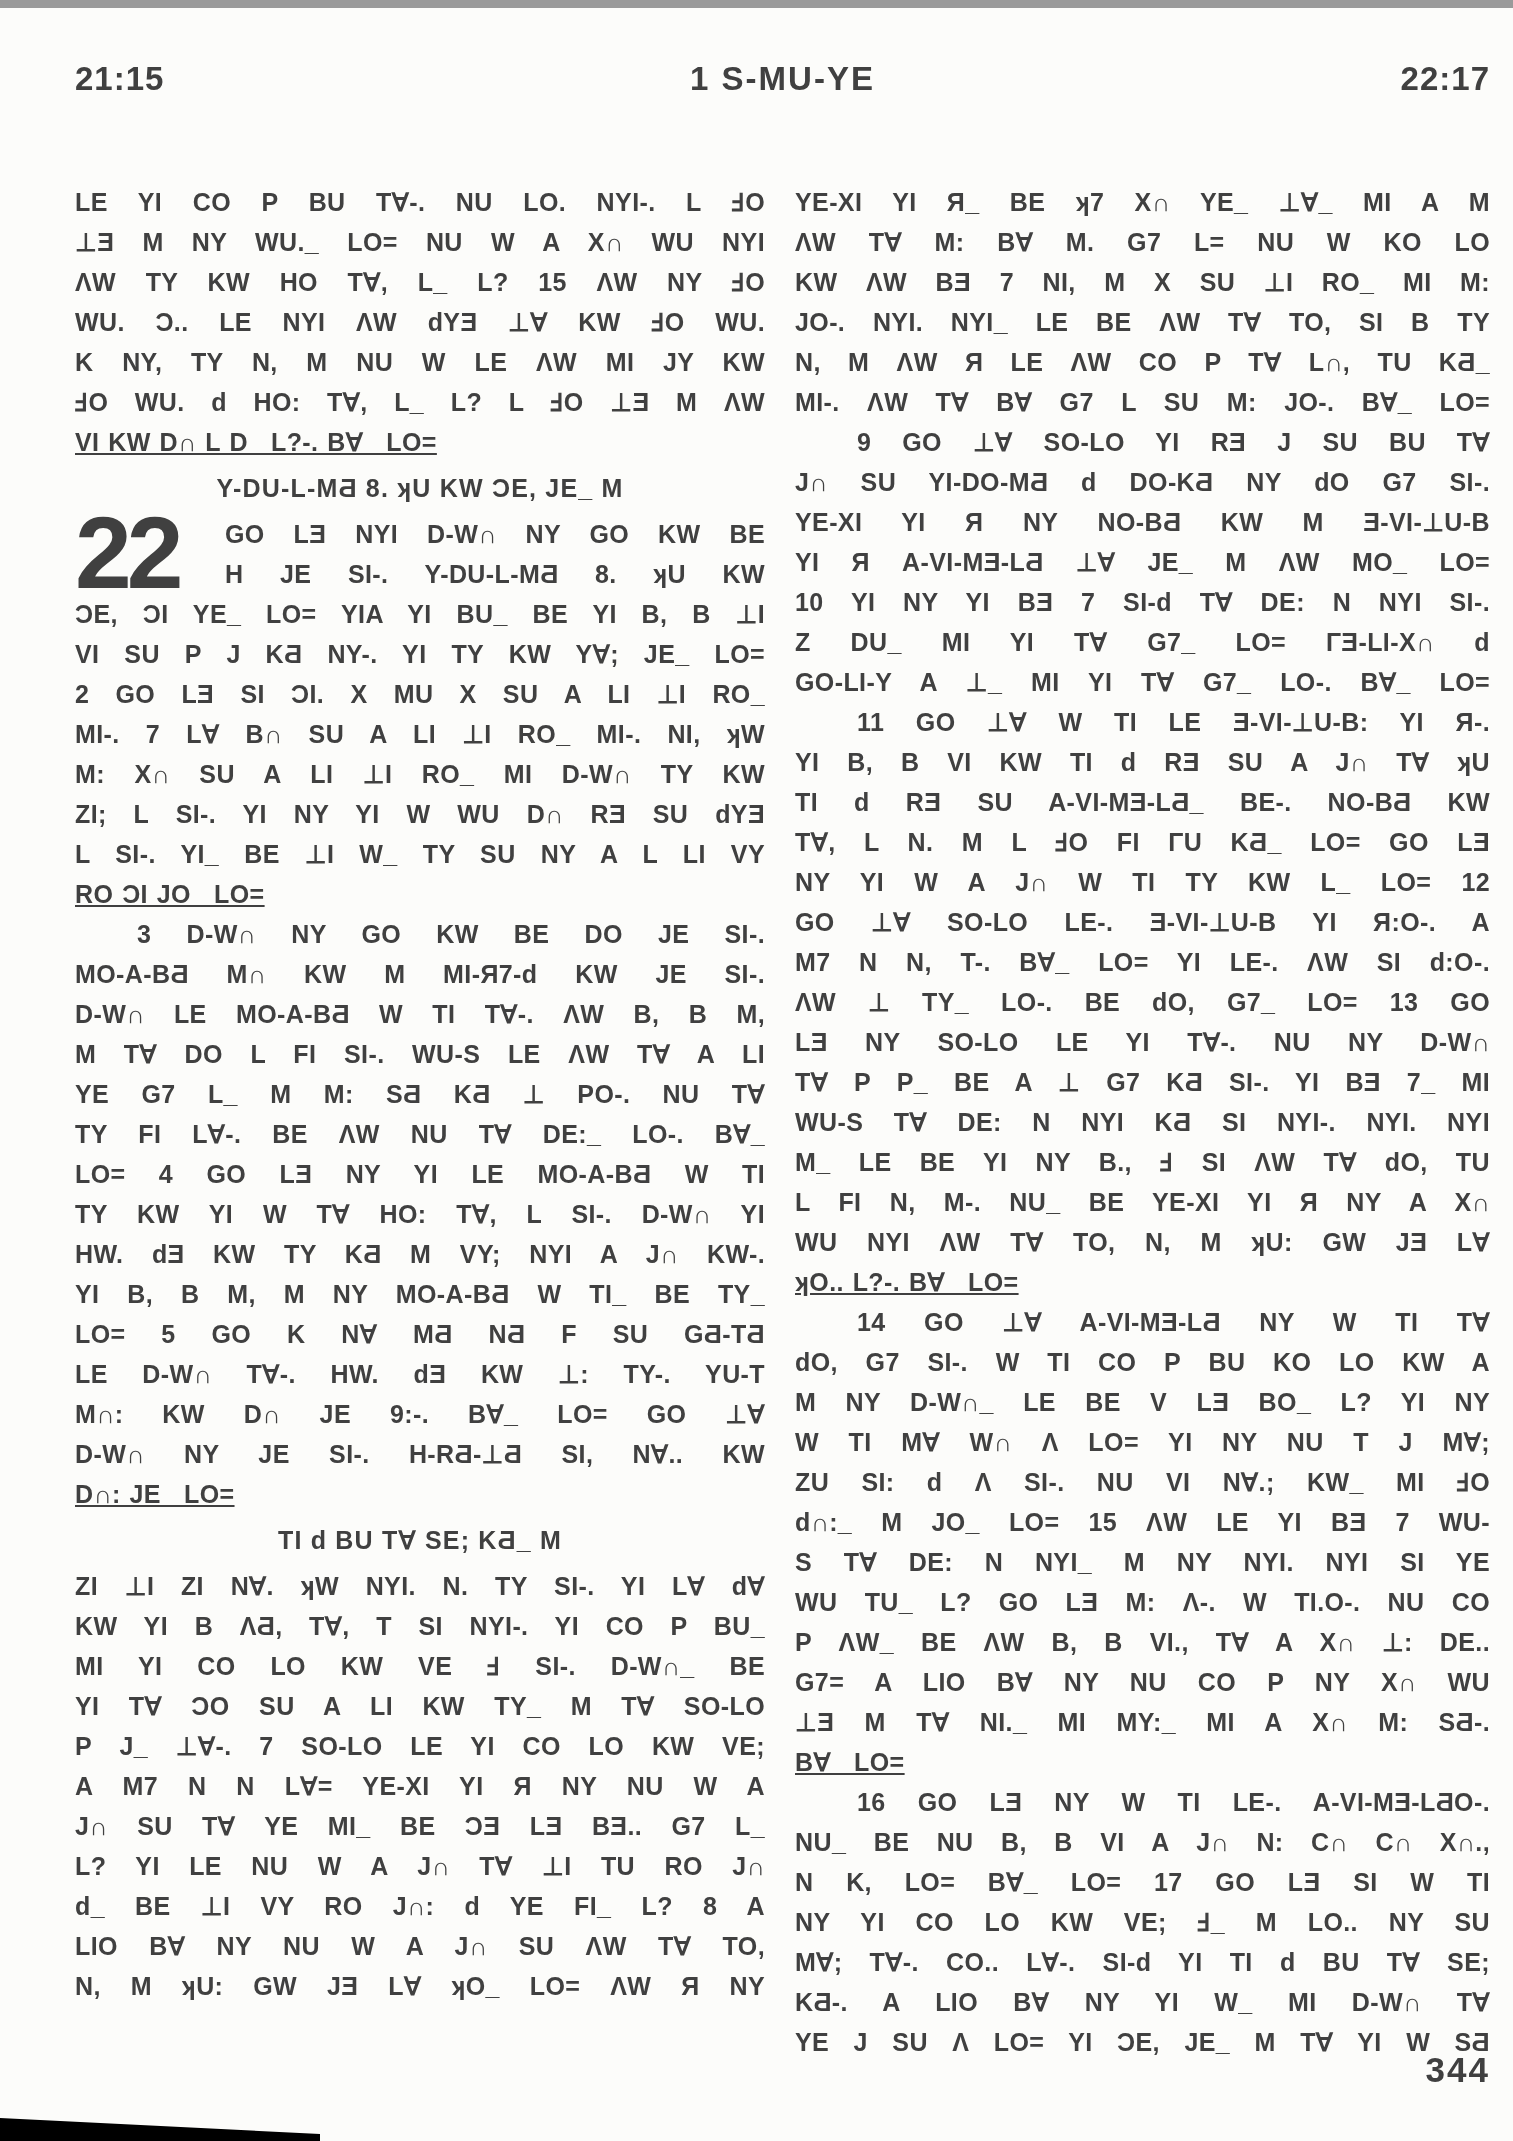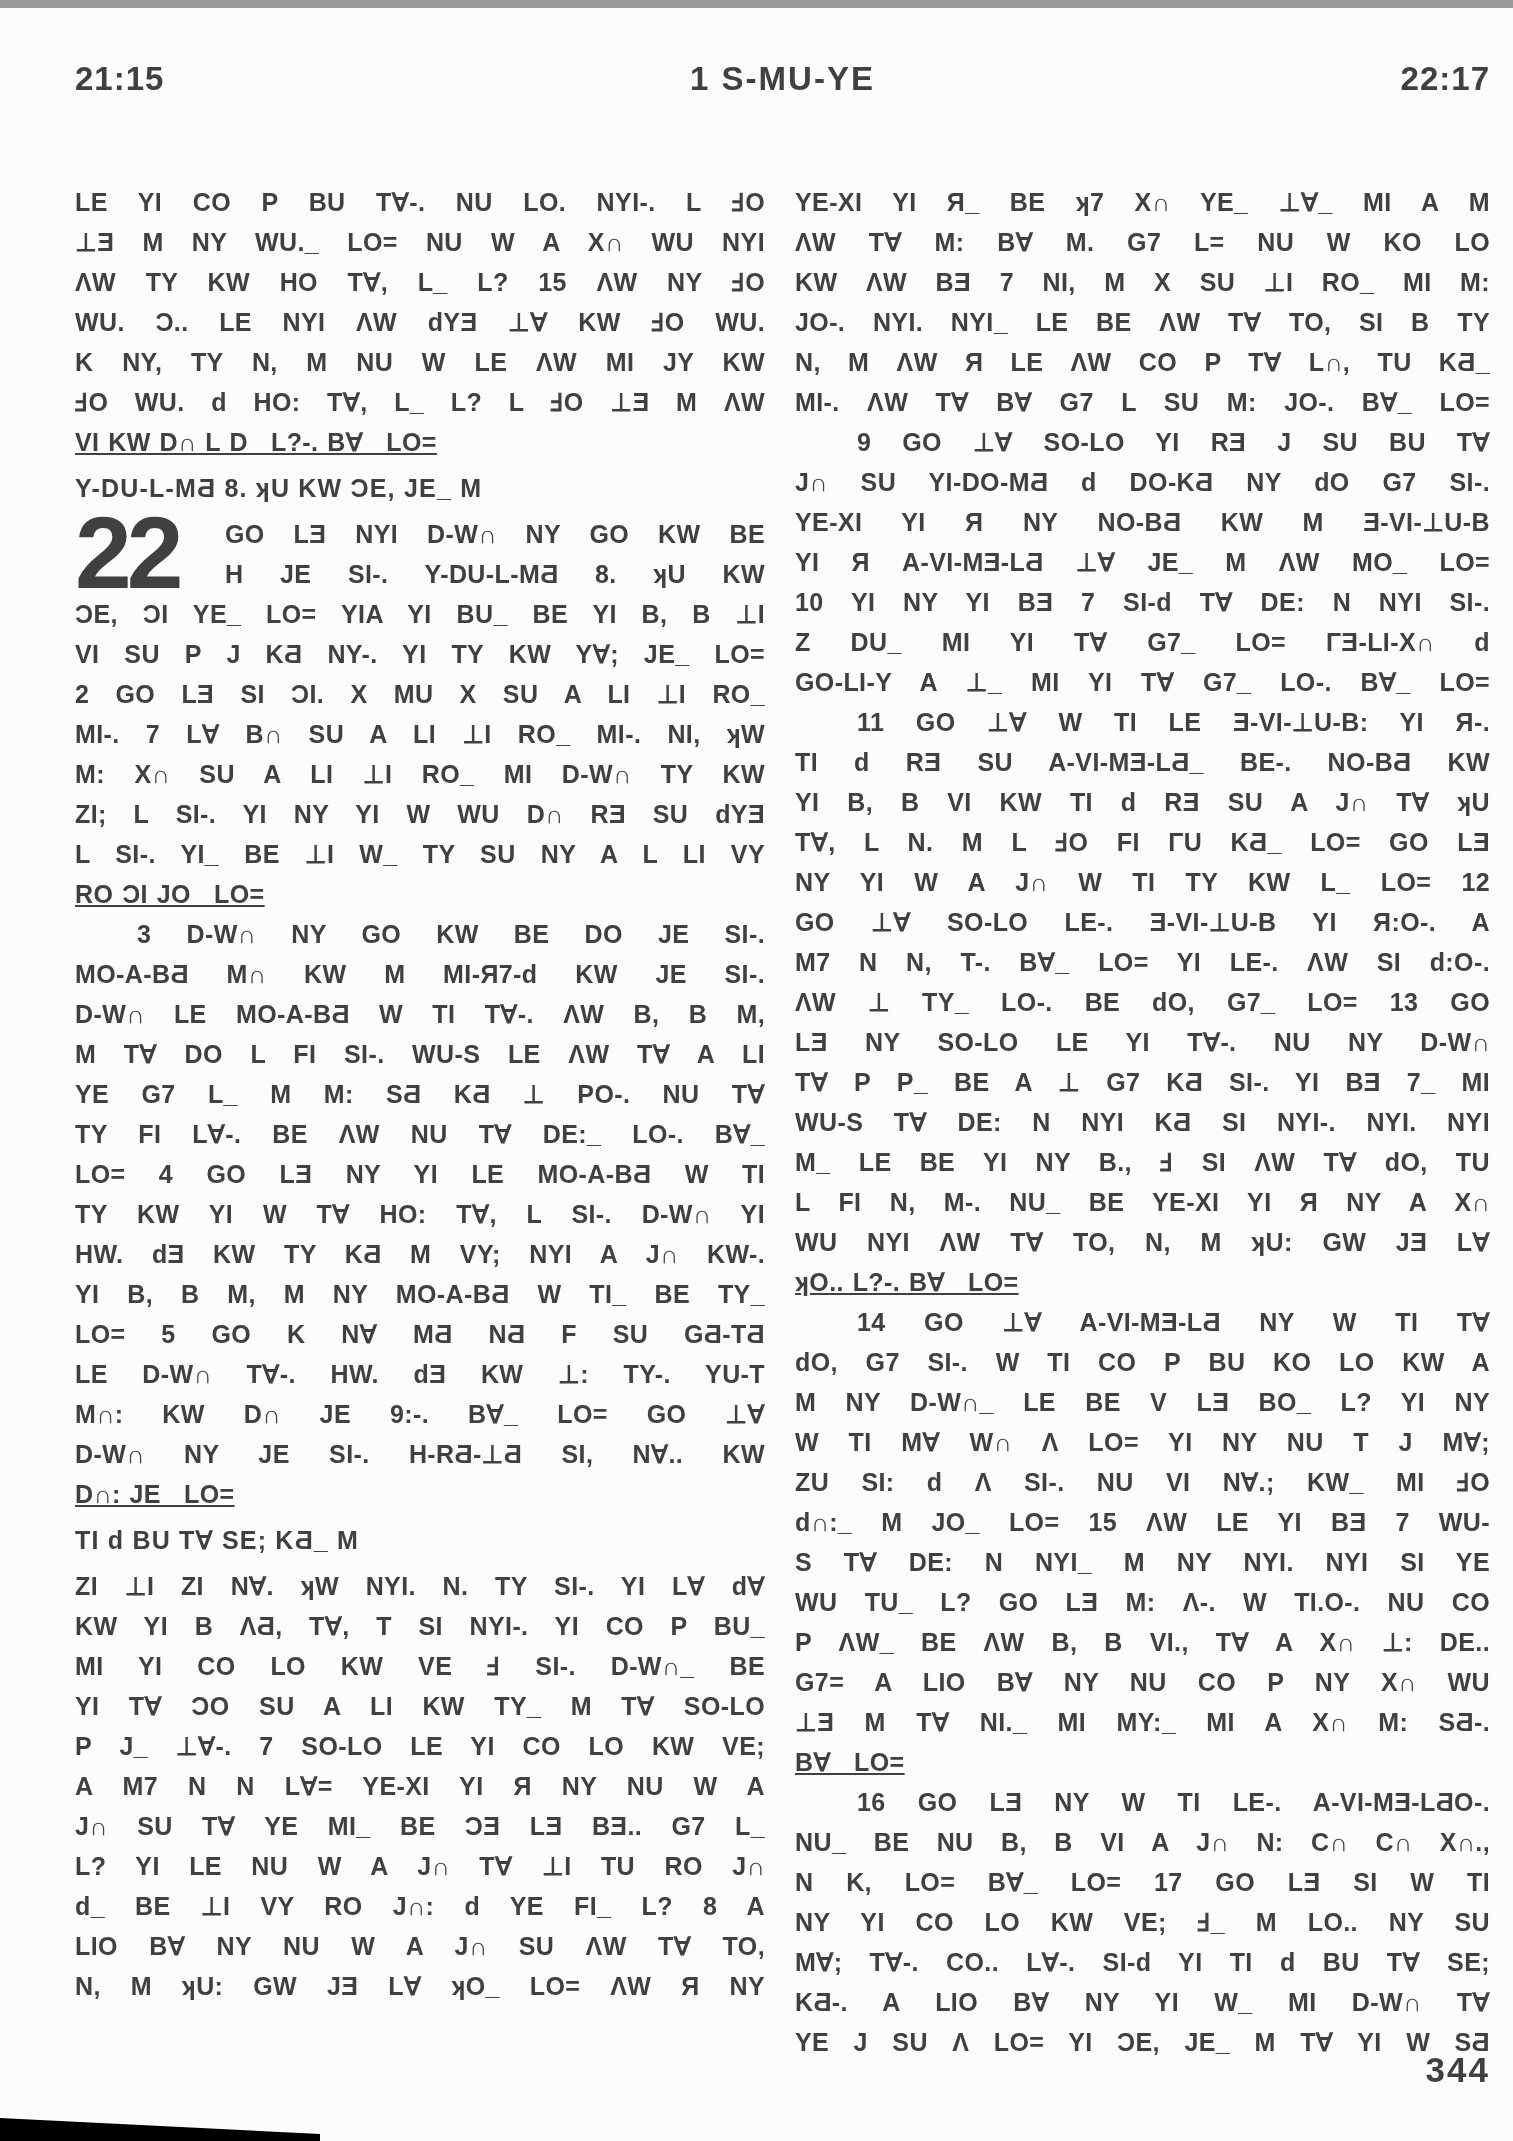--- a/index.html
+++ b/index.html
@@ -24,21 +24,21 @@
   .line{
     font-size:25px;font-weight:700;line-height:40px;height:40px;
     letter-spacing:0.4px;word-spacing:1.5px;
     text-align:justify;text-align-last:justify;
     overflow:hidden;white-space:normal;
   }
   .line.short{text-align-last:left;text-decoration:underline;}
   .line.ind{text-indent:62px;}
   .heading{
     font-size:25px;font-weight:800;line-height:40px;
-    text-align:left;letter-spacing:1.2px;
+    text-align:center;letter-spacing:1.2px;
     margin:6px 0 0 0;height:46px;
   }
   .chapter{position:relative;padding-left:150px;height:80px;}
   .chapter .line{width:540px;}
   .chnum{
     position:absolute;left:0;top:-4px;
     font-size:102px;line-height:86px;font-weight:800;letter-spacing:-5px;
   }
   .pagenum{
     position:absolute;left:75px;top:2042px;width:1415px;
@@ -137,22 +137,22 @@
             <div class="line">N, M ΛW Я LE ΛW CO P T∀ L∩, TU KƋ_</div>
             <div class="line">MI-. ΛW T∀ B∀ G7 L SU M: JO-. B∀_ LO=</div>
             <div class="line ind">9 GO ⊥∀ SO-LO YI RƎ J SU BU T∀</div>
             <div class="line">J∩ SU YI-DO-MƋ d DO-KƋ NY dO G7 SI-.</div>
             <div class="line">YE-XI YI Я NY NO-BƋ KW M Ǝ-VI-⊥U-B</div>
             <div class="line">YI Я A-VI-MƎ-LƋ ⊥∀ JE_ M ΛW MO_ LO=</div>
             <div class="line">10 YI NY YI BƎ 7 SI-d T∀ DE: N NYI SI-.</div>
             <div class="line">Z DU_ MI YI T∀ G7_ LO= ΓƎ-LI-X∩ d</div>
             <div class="line">GO-LI-Y A ⊥_ MI YI T∀ G7_ LO-. B∀_ LO=</div>
             <div class="line ind">11 GO ⊥∀ W TI LE Ǝ-VI-⊥U-B: YI Я-.</div>
+            <div class="line">YI B, B VI KW TI d RƎ SU A J∩ T∀ ʞU</div>
             <div class="line">TI d RƎ SU A-VI-MƎ-LƋ_ BE-. NO-BƋ KW</div>
-            <div class="line">YI B, B VI KW TI d RƎ SU A J∩ T∀ ʞU</div>
             <div class="line">T∀, L N. M L ℲO FI ΓU KƋ_ LO= GO LƎ</div>
             <div class="line">NY YI W A J∩ W TI TY KW L_ LO= 12</div>
             <div class="line">GO ⊥∀ SO-LO LE-. Ǝ-VI-⊥U-B YI Я:O-. A</div>
             <div class="line">M7 N N, T-. B∀_ LO= YI LE-. ΛW SI d:O-.</div>
             <div class="line">ΛW ⊥ TY_ LO-. BE dO, G7_ LO= 13 GO</div>
             <div class="line">LƎ NY SO-LO LE YI T∀-. NU NY D-W∩</div>
             <div class="line">T∀ P P_ BE A ⊥ G7 KƋ SI-. YI BƎ 7_ MI</div>
             <div class="line">WU-S T∀ DE: N NYI KƋ SI NYI-. NYI. NYI</div>
             <div class="line">M_ LE BE YI NY B., Ⅎ SI ΛW T∀ dO, TU</div>
             <div class="line">L FI N, M-. NU_ BE YE-XI YI Я NY A X∩</div>

